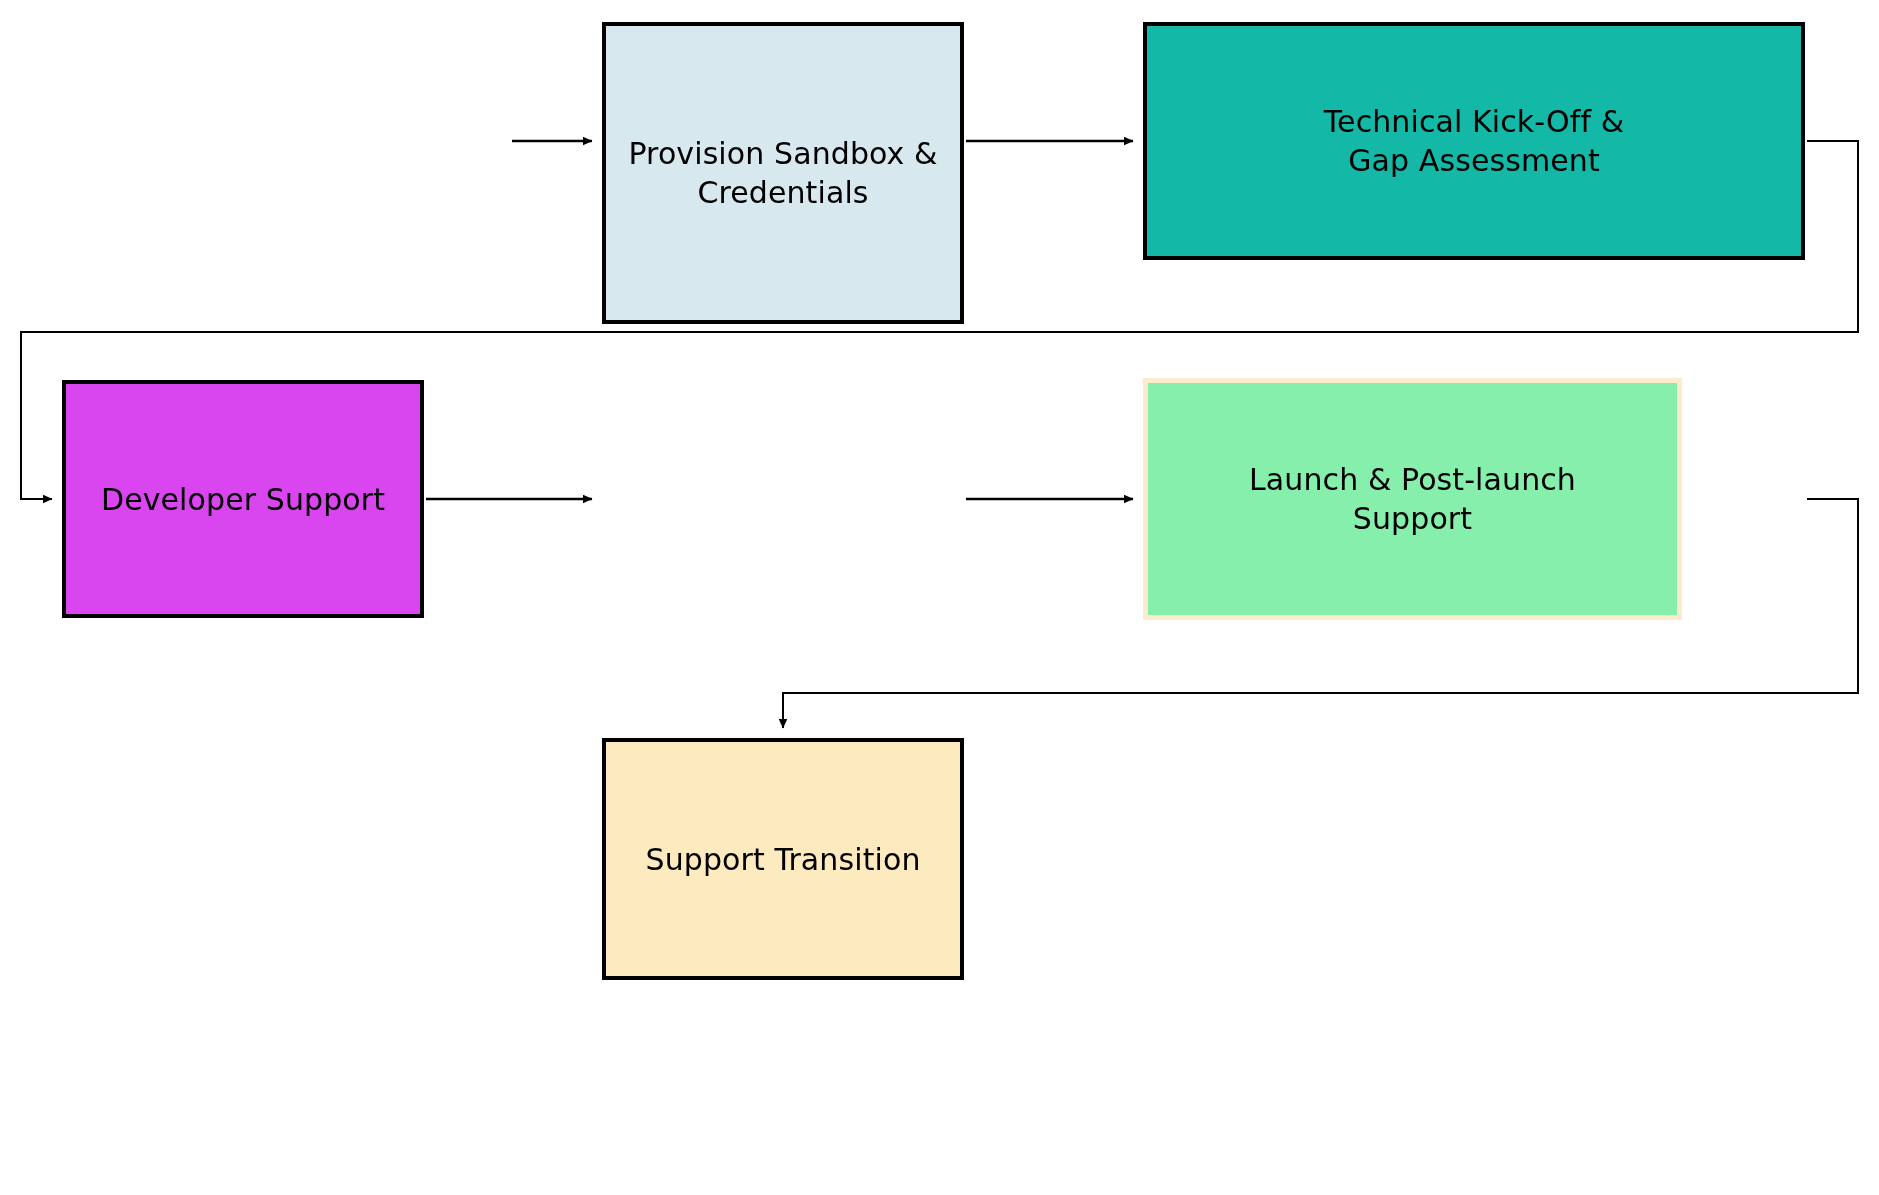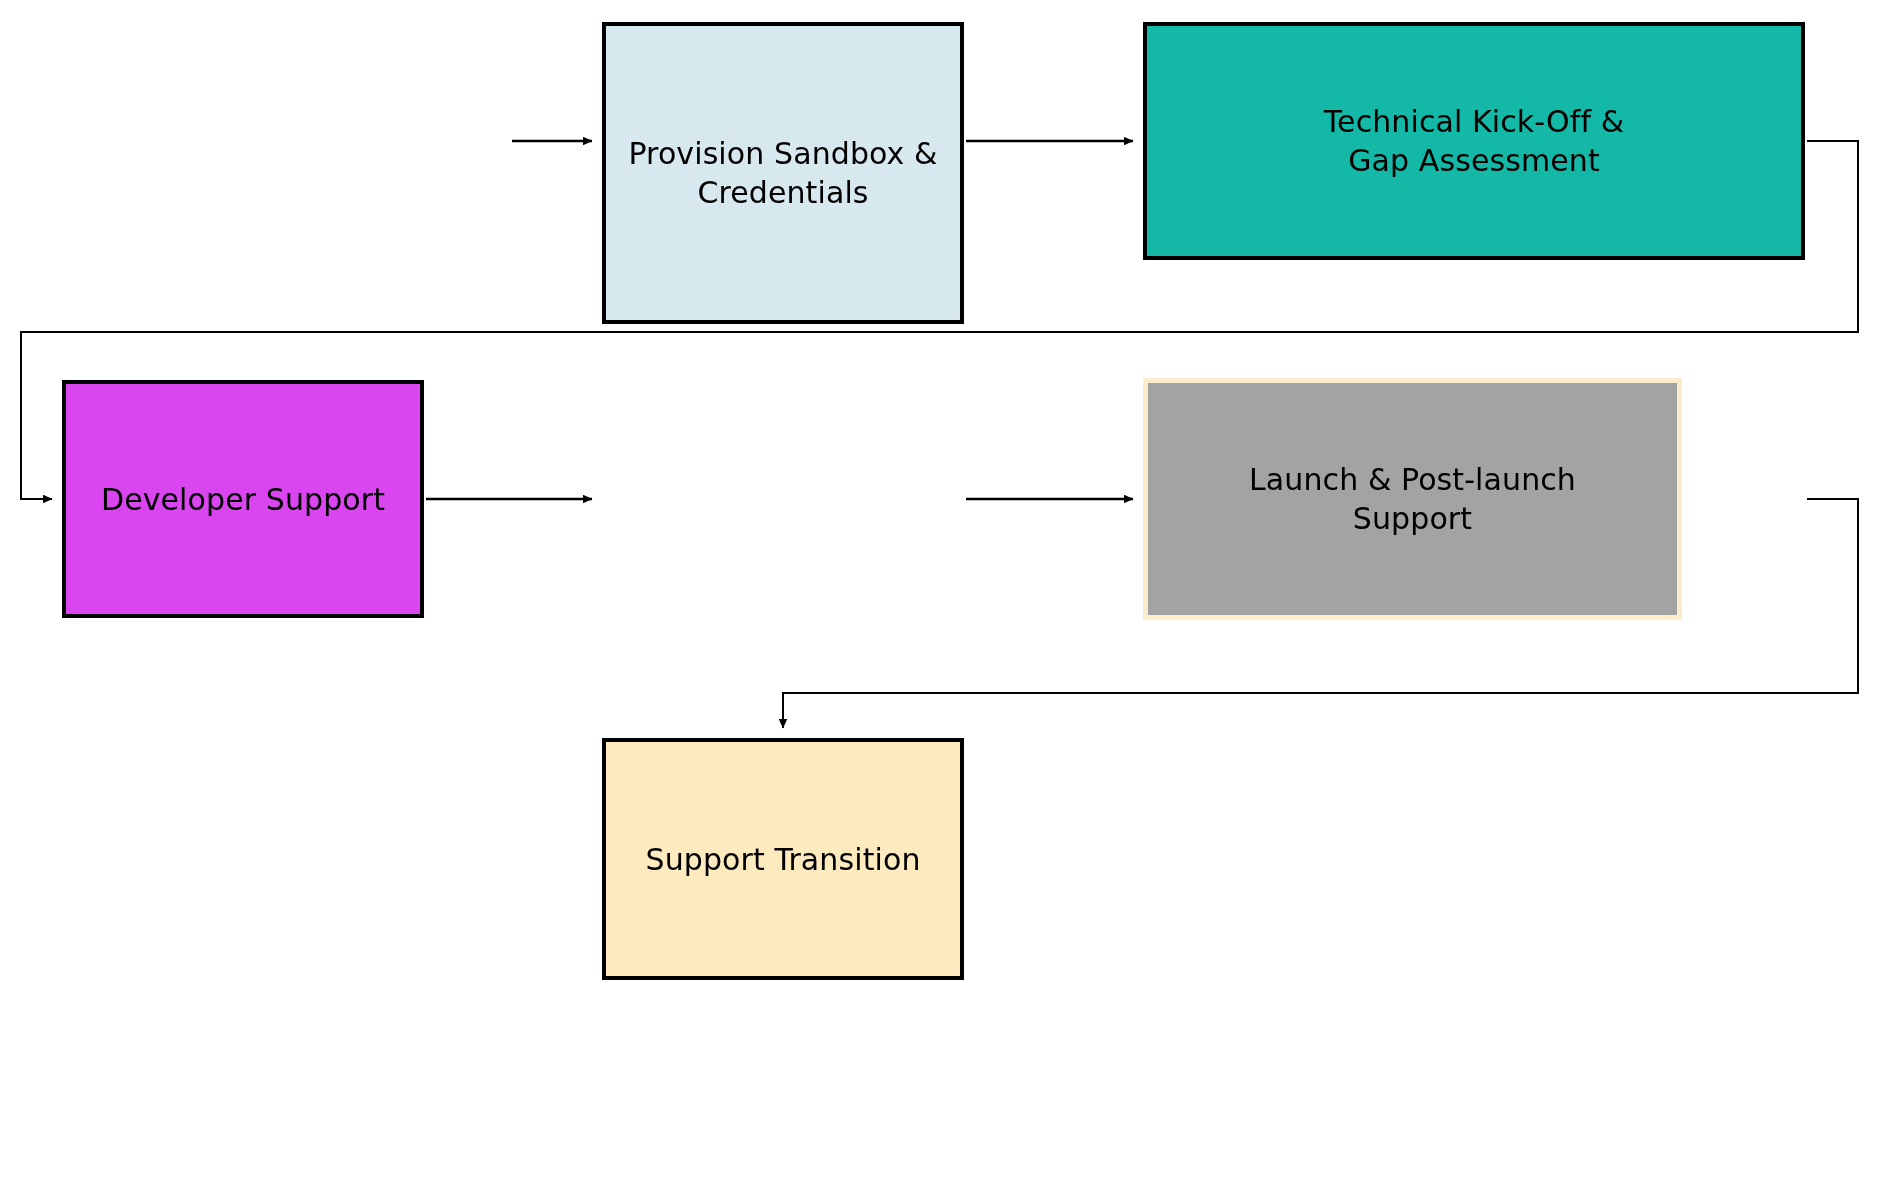--- a/index.html
+++ b/index.html
@@ -79,21 +79,21 @@
   <div class="node" style="left: 1143px; top: 22px; width: 662px; height: 238px; background: #14b8a6; border: 4px solid rgb(0, 0, 0);">
     <span class="node-label">Technical Kick-Off &amp;
 Gap Assessment</span>
   </div>
 
   <div class="node" style="left: 62px; top: 380px; width: 362px; height: 238px; background: #d946ef; border: 4px solid rgb(0, 0, 0);">
     <span class="node-label">Developer Support</span>
   </div>
 
 
-  <div class="node" style="left: 1143px; top: 378px; width: 539px; height: 242px; background: #a3a3a3; border: 5px solid rgb(253, 236, 204);">
+  <div class="node" style="left: 1143px; top: 378px; width: 539px; height: 242px; background: #86efac; border: 5px solid rgb(253, 236, 204);">
     <span class="node-label">Launch &amp; Post-launch
 Support</span>
   </div>
 
   <div class="node" style="left: 602px; top: 738px; width: 362px; height: 242px; background: rgb(253, 234, 191); border: 4px solid rgb(0, 0, 0); text-align: right;">
     <span class="node-label">Support Transition</span>
   </div>
 
 </div>
 

